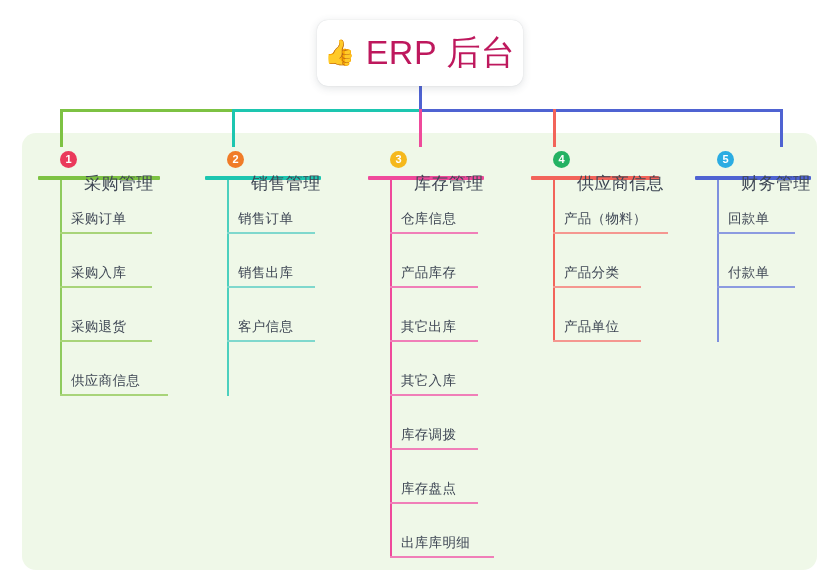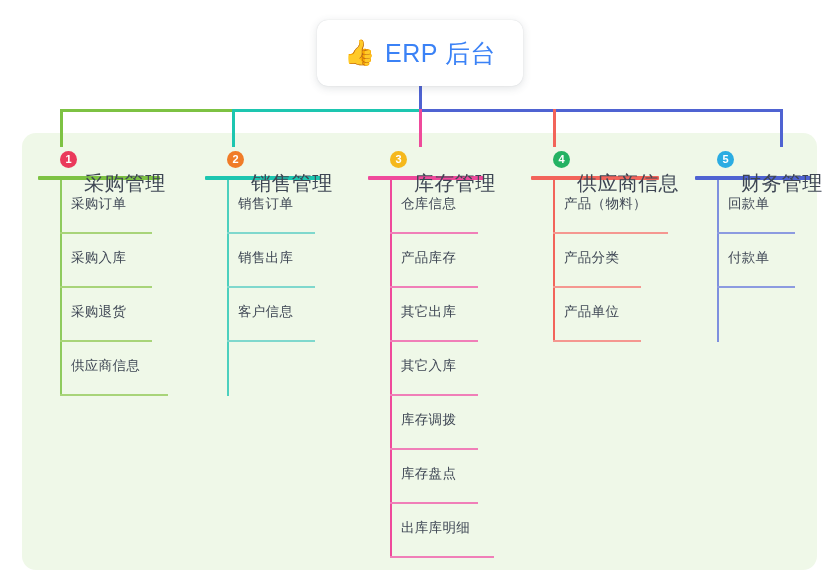--- a/index.html
+++ b/index.html
@@ -38,22 +38,22 @@
     gap: 10px;
     z-index: 6;
   }
   .root-emoji {
     font-size: 25px;
     line-height: 1;
     display: inline-block;
     transform: translateY(-1px);
   }
   .root-title {
-    font-size: 25px;
-    color: #3b82f6;
+    font-size: 34px;
+    color: #be185d;
     letter-spacing: 0.5px;
     white-space: nowrap;
   }
 
   
   .panel {
     position: absolute;
     left: 22px;
     top: 133px;
     width: 795px;
@@ -106,21 +106,21 @@
     height: 17px;
     border-radius: 50%;
     color: #ffffff;
     font-size: 11px;
     line-height: 17px;
     text-align: center;
     font-weight: 700;
     flex: none;
   }
   .col-title {
-    font-size: 20px;
+    font-size: 17px;
     color: #3e4654;
     white-space: nowrap;
     letter-spacing: 0.4px;
     margin-top: 48px;
   }
   .col-rule {
     height: 4px;
     border-radius: 1px;
     margin-top: 5px;
   }
@@ -143,21 +143,21 @@
     box-sizing: border-box;
     padding-left: 11px;
     display: flex;
     align-items: flex-end;
     z-index: 3;
   }
   .item-label {
     font-size: 13.5px;
     color: #3e4654;
     white-space: nowrap;
-    padding-bottom: 21px;
+    padding-bottom: 6px;
     letter-spacing: 0.3px;
   }
   .item-rule {
     position: absolute;
     left: 0;
     bottom: 0;
     height: 2px;
   }
 </style>
 </head>

